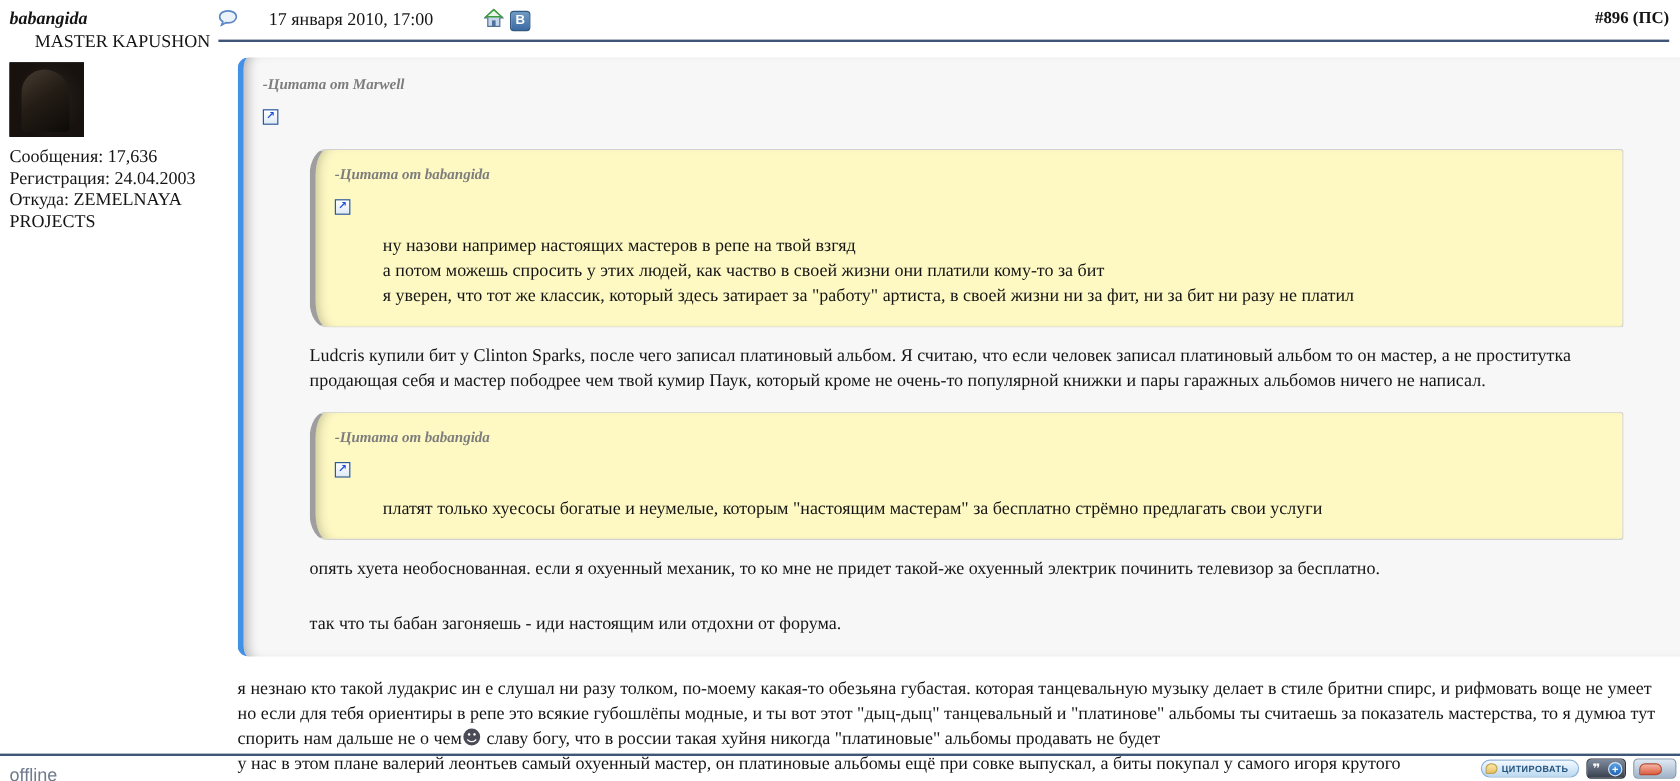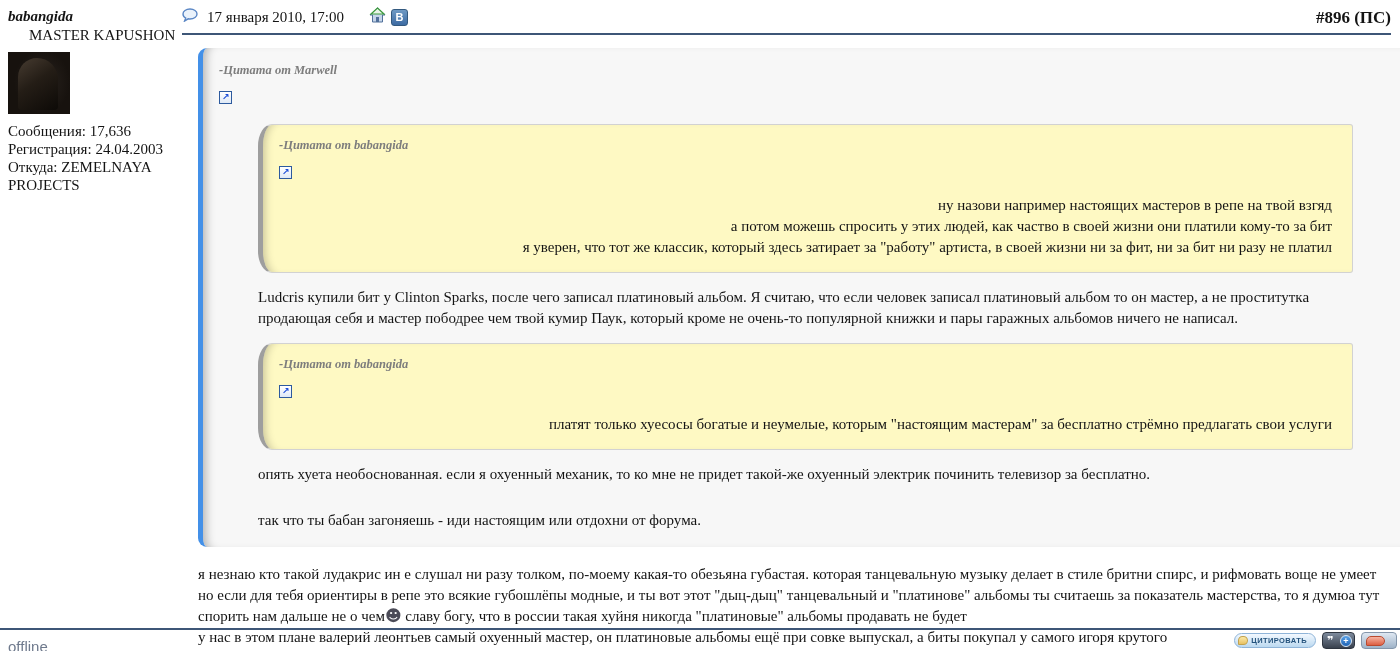--- a/index.html
+++ b/index.html
@@ -18,24 +18,24 @@
             background-color:#14100c; }
   .avatar .hood { position:relative; top:6px; left:10px; width:40px; height:52px;
             border-radius:20px 22px 4px 4px;
             background:linear-gradient(145deg,#473c31 0%, #241d16 45%, #0d0a07 100%); }
   .stats { margin-top:8px; }
   .status { position:absolute; left:8px; top:638px; font-family:"Liberation Sans",sans-serif;
             font-size:15px; font-weight:normal; color:#6f7a8d; }
 
   
   .post-header { position:absolute; left:182px; top:7px; width:1209px; height:24px; }
-  .ph-left { position:absolute; left:0; top:0; display:flex; align-items:center; gap:7px; }
+  .ph-left { position:absolute; left:0; top:0; display:flex; align-items:center; gap:24px; }
   .post-date { font-size:15px; margin-left:2px; }
   .hdr-icons { display:flex; align-items:center; gap:5px; margin-left:18px; }
-  .post-number { position:absolute; right:0; top:1px; font-size:17px; font-weight:bold; }
+  .post-number { position:absolute; right:0; top:1px; font-size:14px; font-weight:bold; }
   .header-rule { position:absolute; left:182px; top:33px; width:1209px; height:2px; background:#3e5677; }
 
   
   .icon { display:inline-block; }
   .jump { display:inline-block; width:13px; height:13px; border:1px solid #2d5a9e;
           background:linear-gradient(#ffffff,#dfe9f6); color:#1d4ed8; font-size:9px; font-weight:bold;
           line-height:11px; text-align:center; font-family:"DejaVu Sans",sans-serif; cursor:pointer; }
   .vk-icon { width:17px; height:17px; border-radius:3px;
              background:linear-gradient(#6f9ac4,#3d6ba3); border:1px solid #33597f;
              color:#fff; font-weight:bold; font-size:11px; line-height:15px; text-align:center;
@@ -48,21 +48,21 @@
   .quote { position:relative; }
   .quote-outer { background:#f7f7f7; border-left:5px solid #4390e8;
                  border-radius:9px 3px 3px 9px; padding:12px 0 16px 0;
                  box-shadow:inset 9px 0 10px -6px rgba(0,0,0,.28); }
   .quote-inner { background:#fef9c3; border:1px solid #d2d2d2; border-left:5px solid #9e9e9e;
                  border-radius:14px 3px 3px 14px / 22px 3px 3px 22px;
                  padding:10px 0 14px 0; margin:14px 54px 0 55px;
                  box-shadow:inset 8px 0 9px -6px rgba(0,0,0,.22); }
   .q-head { margin:0 0 4px 16px; font-size:12.5px; font-weight:bold; font-style:italic; color:#7d7d7d; }
   .q-jump { margin-left:16px; margin-bottom:6px; }
-  .q-lines { margin:10px 20px 0 56px;text-align:right; }
+  .q-lines { margin:10px 20px 0 56px; }
   .q-lines div { margin-bottom:0; }
   .q-para { margin:14px 54px 0 55px; }
   .q-para-tight { margin:14px 54px 0 55px; }
   .q-para-gap { margin:25px 54px 0 55px; }
 
   .reply { margin-top:17px; }
   .reply p { margin:0; }
 
   
   .bottom-rule { position:absolute; left:0; top:628px; width:1400px; height:2px; background:#3e5677; }

